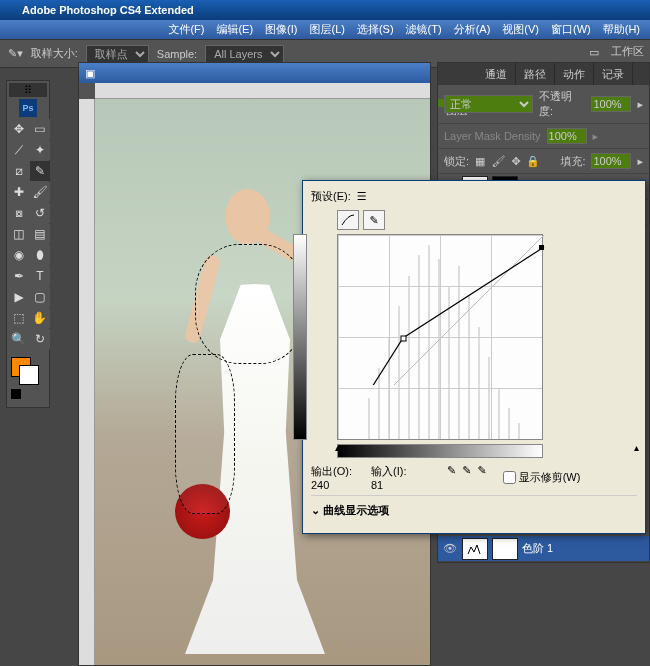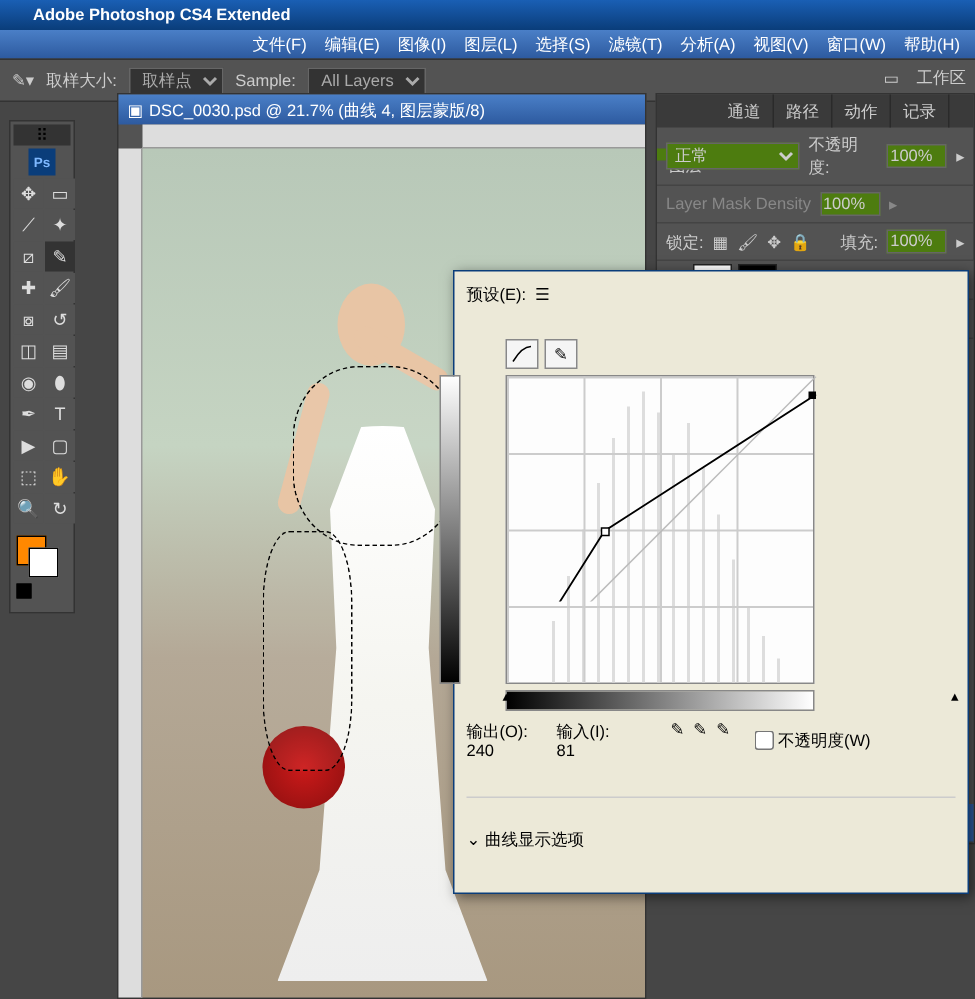--- a/index.html
+++ b/index.html
@@ -47,33 +47,33 @@
 .lthumb.mask{background:#000;}
 .lthumb.mask-w{background:#fff;}
 .dialog{position:absolute;left:302px;top:180px;width:344px;background:#ece9d8;border:1px solid #0a3d7a;box-shadow:2px 2px 8px rgba(0,0,0,0.5);}
 .dlg-title{height:22px;background:linear-gradient(#4a7fc7,#0a3d7a);color:#fff;padding:3px 6px;display:flex;justify-content:space-between;align-items:center;font-weight:bold;}
 .dlg-close{width:18px;height:16px;background:#e04030;color:#fff;text-align:center;line-height:14px;font-size:11px;border:1px solid #fff;}
 .dlg-body{padding:8px;display:flex;gap:8px;}
 .dlg-left{flex:1;}
 .dlg-right{width:64px;display:flex;flex-direction:column;gap:6px;}
 .dlg-btn{background:linear-gradient(#fff,#ddd);border:1px solid #888;padding:3px 4px;text-align:center;font-size:11px;color:#000;}
 .dlg-btn.disabled{color:#999;}
-.dlg-row{display:flex;align-items:center;gap:6px;margin-bottom:22px;color:#000;}
+.dlg-row{display:flex;align-items:center;gap:6px;margin-bottom:6px;color:#000;}
 .dlg-row select{flex:1;border:1px solid #7a9ac0;background:#fff;padding:1px;}
 .curve-area{width:206px;height:206px;border:1px solid #888;background:#fdfdfd;position:relative;margin-left:26px;}
 .hist{position:absolute;inset:0;}
 .hist-bar{position:absolute;bottom:0;background:#ddd;width:2px;}
 .curve-grid{position:absolute;inset:0;background-image:linear-gradient(#ccc 1px,transparent 1px),linear-gradient(90deg,#ccc 1px,transparent 1px);background-size:51px 51px;}
 .curve-line{position:absolute;inset:0;}
 .grad-v{position:absolute;left:-18px;top:0;width:14px;height:206px;background:linear-gradient(#fff,#000);border:1px solid #888;}
 .grad-h{height:14px;width:206px;background:linear-gradient(90deg,#000,#fff);border:1px solid #888;margin-left:26px;margin-top:4px;}
 .io-labels{display:flex;margin-top:6px;gap:16px;color:#000;}
 .io-box{width:44px;}
 .eyedroppers{display:inline-flex;gap:6px;margin-left:16px;}
-.disclosure{margin-top:24px;color:#000;padding:20px 0;border-top:1px solid #ccc;}
+.disclosure{margin-top:4px;color:#000;padding:7px 0;border-top:1px solid #ccc;font-weight:bold;}
 .curve-tools{display:flex;gap:4px;margin-bottom:4px;margin-left:26px;}
 .curve-tool{width:22px;height:20px;border:1px solid #888;background:#f5f5f5;display:flex;align-items:center;justify-content:center;}
 .workspace-btn{position:absolute;right:6px;top:44px;color:#ccc;display:flex;align-items:center;gap:6px;}
 .drag-icon{width:16px;height:12px;color:#ccc;}
 </style>
 </head>
 <body>
 
 <div class="titlebar">
   <span>Adobe Photoshop CS4 Extended</span>
@@ -134,21 +134,20 @@
   <div class="swatches">
     <div class="fg-swatch"></div>
     <div class="bg-swatch"></div>
     <div style="margin-top:4px"><span class="miniswatch" style="background:#000"></span></div>
   </div>
 </div>
 
 <div class="doc-window">
   <div class="doc-title">
     <span style="margin-right:4px">▣</span>
-    <span>DSC_0030.psd @ 21.7% (曲线 4, 图层蒙版/8)</span>
   </div>
   <div class="ruler-top"></div>
   <div class="ruler-left"></div>
   <div class="canvas">
     <div class="figure">
       <div class="hair"></div>
       <div class="head"></div>
       <div class="arm-r"></div>
       <div class="dress"></div>
       <div class="arm-l"></div>
@@ -283,21 +282,21 @@
           <div>输入(I):</div>
           <div>81</div>
         </div>
         <div class="eyedroppers">
           <span>✎</span>
           <span>✎</span>
           <span>✎</span>
         </div>
         <label style="display:flex;align-items:center;gap:3px">
             <input type="checkbox" style="">
-            <span>不透明度(W)</span>
+            <span>显示修剪(W)</span>
           </label>
       </div>
       <div class="disclosure">
         <span>⌄</span>
         <span>曲线显示选项</span>
       </div>
     </div>
   </div>
 </div>
 

